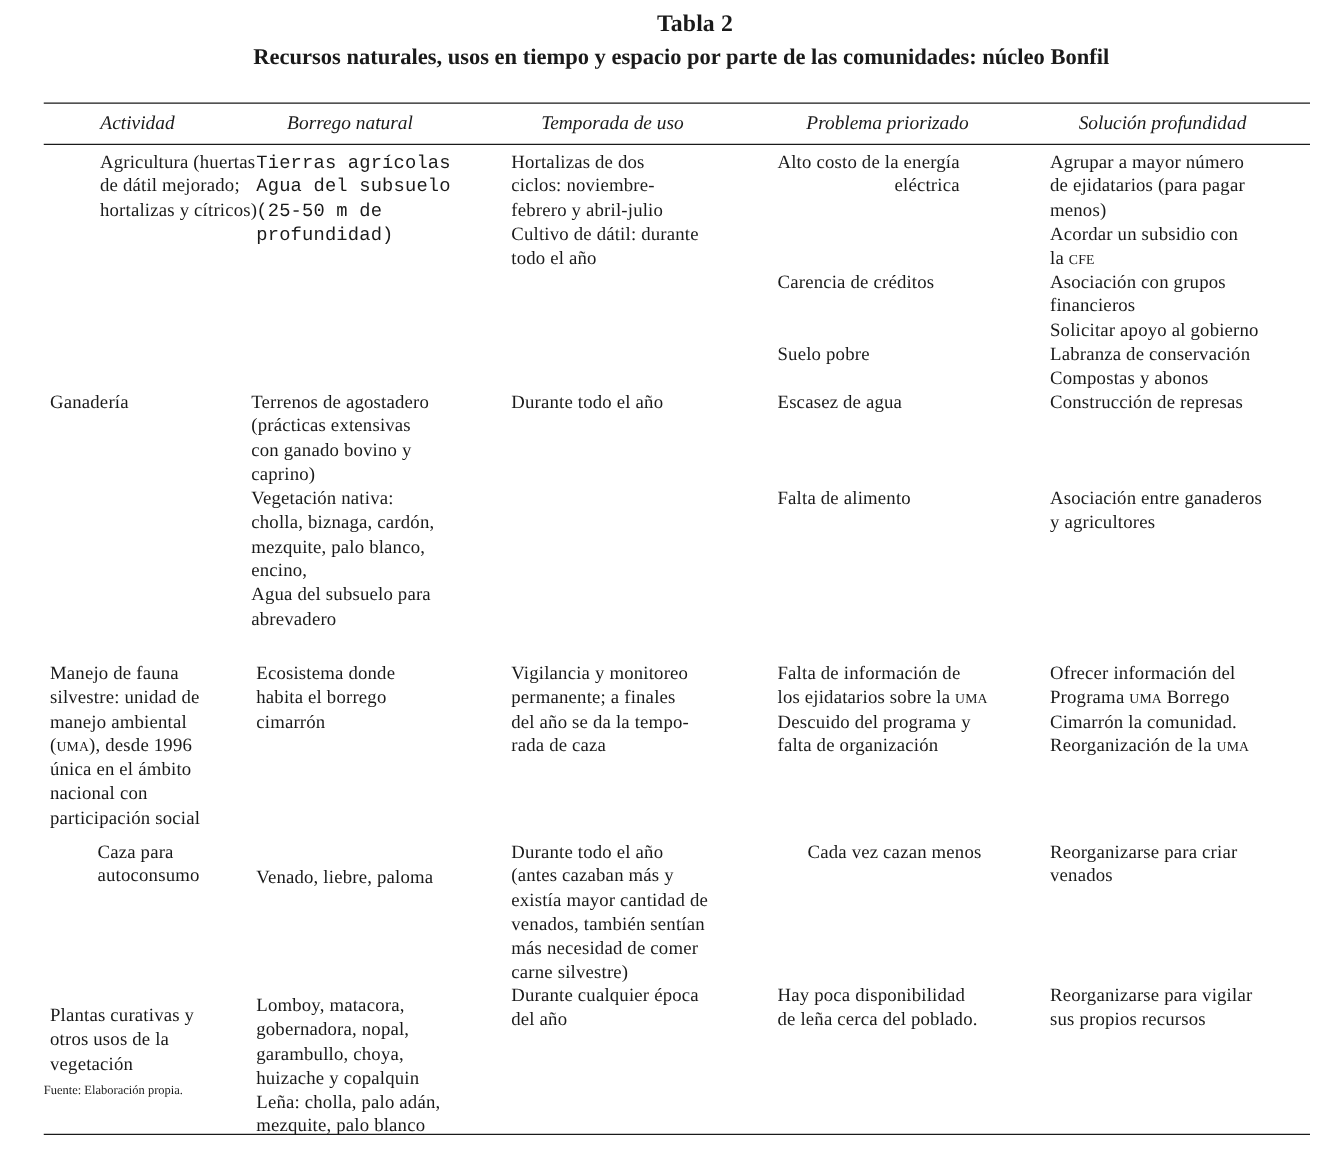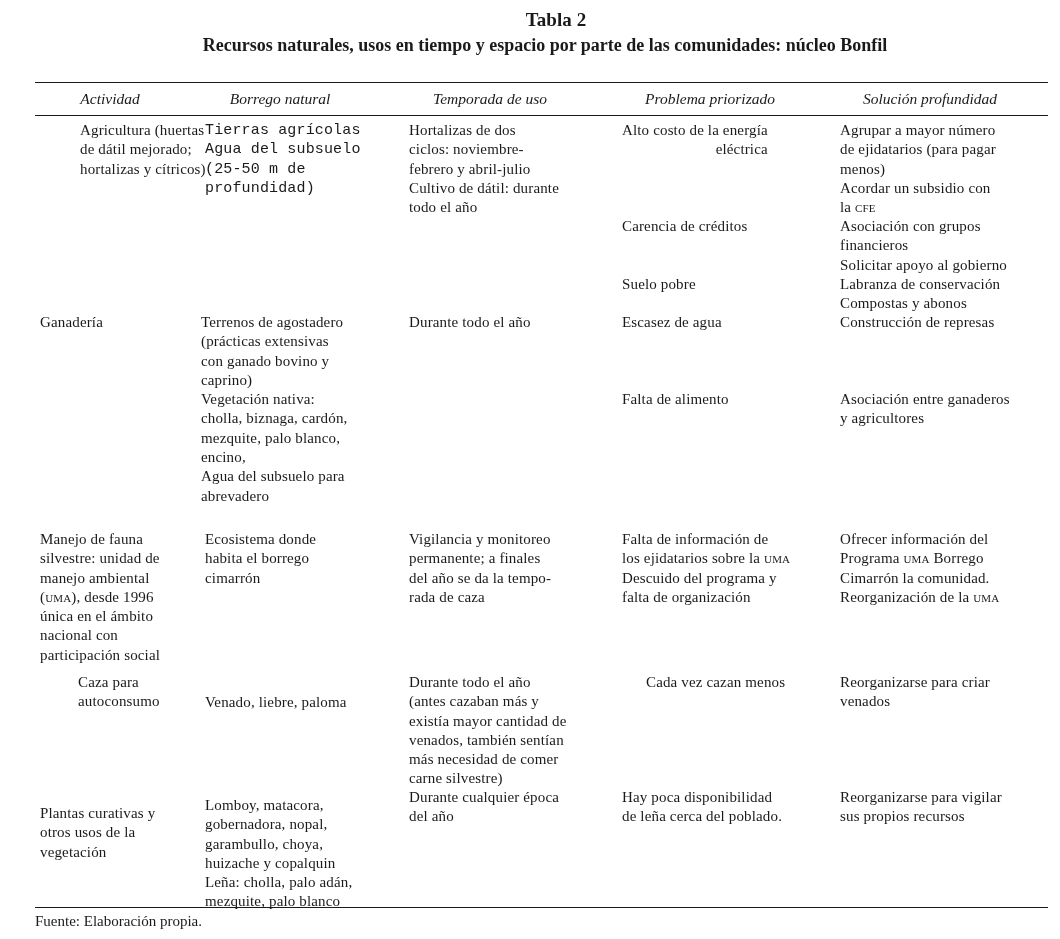--- a/index.html
+++ b/index.html
@@ -24,21 +24,21 @@
   .th {
     position: absolute; top: 89px; font-style: italic; font-size: 15.5px;
     line-height: 20px; text-align: center;
   }
   .cell {
     position: absolute; font-size: 15px; line-height: 19.3px; white-space: pre-line;
     letter-spacing: 0.15px;
   }
   .sc { font-variant: small-caps; }
   .footnote {
-    position: absolute; left: 35px; top: 912px; font-size: 15px; line-height: 18px;
+    position: absolute; left: 35px; top: 864px; font-size: 10px; line-height: 18px;
   }
 </style>
 </head>
 <body>
 
 <div class="title">Tabla 2</div>
 <div class="subtitle">Recursos naturales, usos en tiempo y espacio por parte de las comunidades: núcleo Bonfil</div>
 
 <div class="rule top"></div>
 

